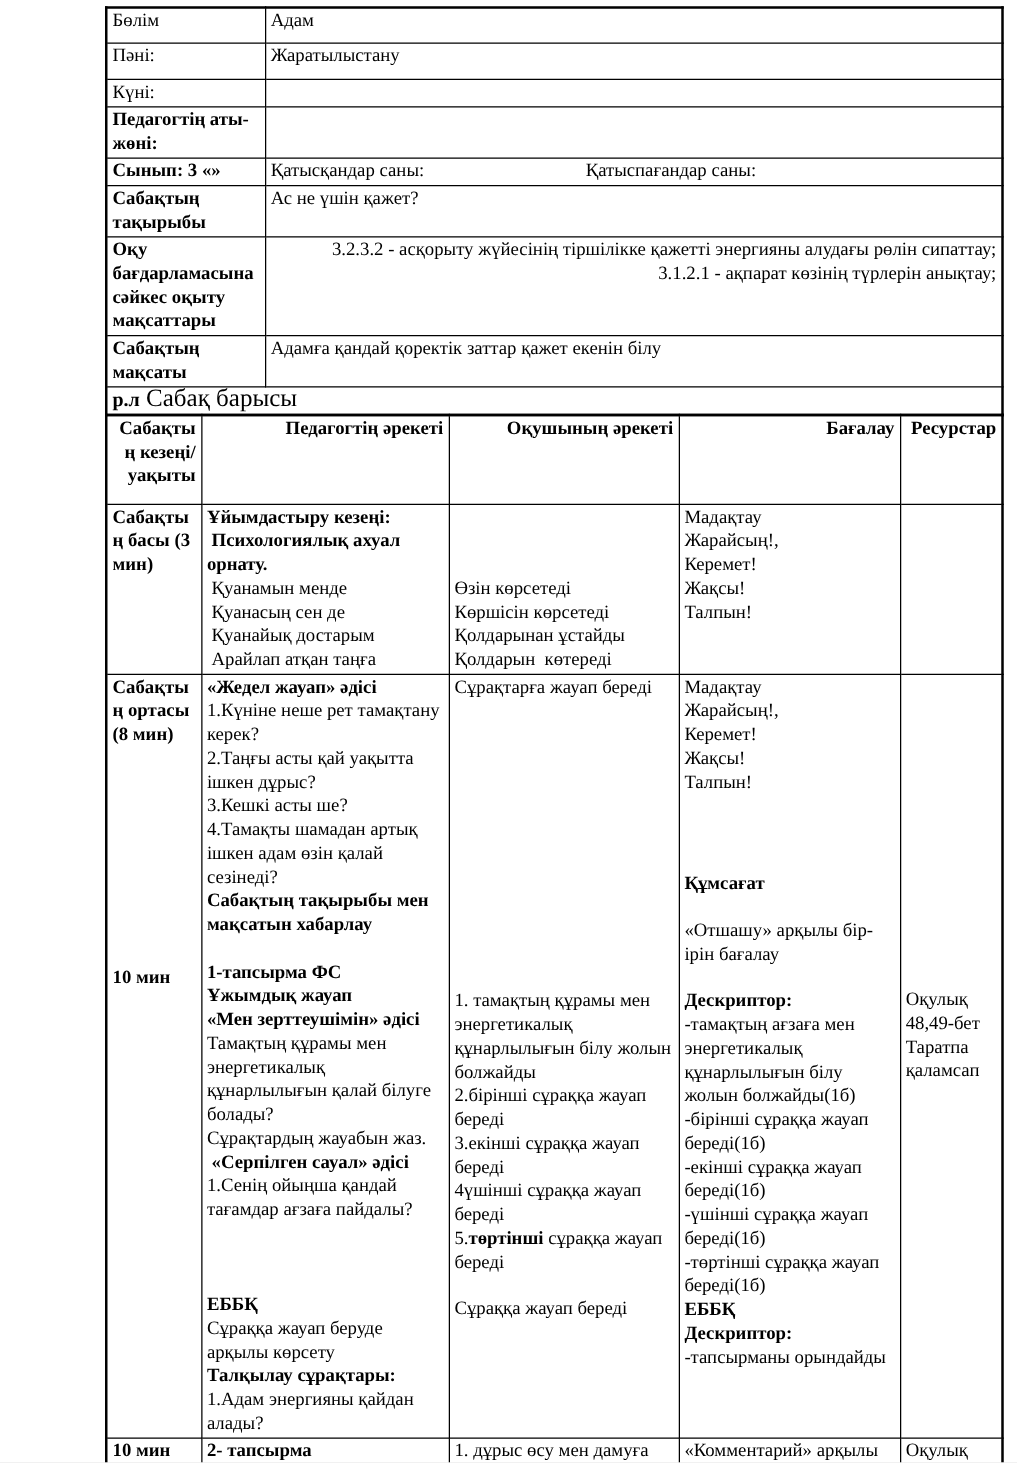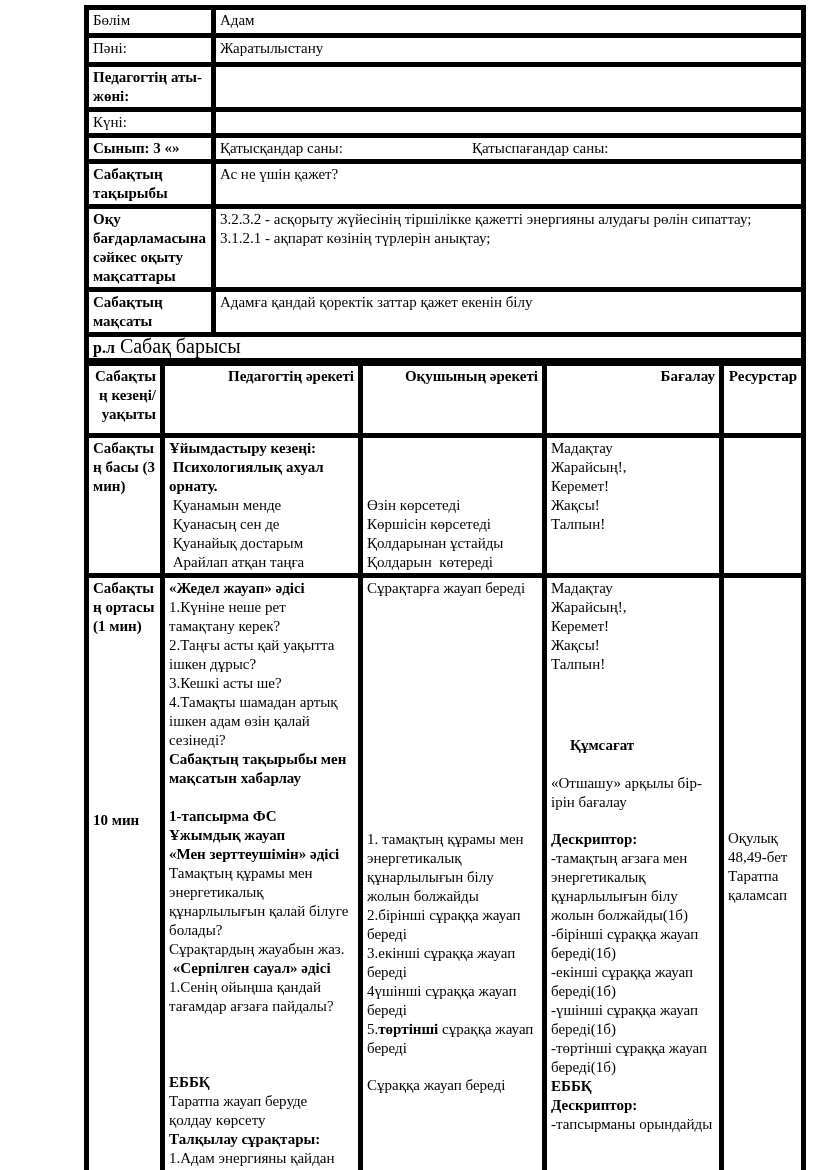--- a/index.html
+++ b/index.html
@@ -5,30 +5,30 @@
   html,body{margin:0;padding:0;background:#e8e8e8;}
   .page{
     width:827px;height:1170px;background:#ffffff;overflow:hidden;
     font-family:"Liberation Serif","DejaVu Serif",serif;color:#000;
     position:relative;
   }
   .doc{margin:5px 0 0 84px;width:717px;}
   table{border-collapse:collapse;table-layout:fixed;width:717px;border:2px solid #000;}
   .main-table{margin-top:-2px;}
   td,th{
-    border:5px solid #000000;vertical-align:top;text-align:left;
+    border:1px solid #000000;vertical-align:top;text-align:left;
     padding:1px 4px;font-size:15px;line-height:19px;
     overflow-wrap:break-word;word-wrap:break-word;
   }
   th{font-weight:bold;text-align:right;}
   .b{font-weight:bold;}
   .lbl{font-weight:bold;}
   .lbl-plain{font-weight:normal;}
   .ln{min-height:19px;white-space:pre-wrap;}
-  .info-val .vline{min-height:19px;white-space:pre-wrap;}
+  .info-val .vline{min-height:19px;white-space:pre-wrap;text-align:right;}
   .attend-first{display:inline-block;width:252px;}
   .flow-cell{padding:0 4px;}
   .flow-prefix{font-weight:bold;font-size:16px;}
   .flow-title{font-size:20px;}
 </style>
 </head>
 <body>
 
 <div class="page">
   <div class="doc">
@@ -40,26 +40,26 @@
         </colgroup>
       <tbody>
           <tr style="height:28px">
         <td class="lbl-plain">Бөлім</td>
         <td>Адам</td>
       </tr>
       <tr style="height:29px">
         <td class="lbl-plain">Пәні:</td>
         <td>Жаратылыстану</td>
       </tr>
+      <tr style="height:16px">
+        <td class="lbl-plain">Күні:</td>
+        <td></td>
+      </tr>
       <tr style="height:37px">
         <td class="lbl">Педагогтің аты-жөні:</td>
-        <td></td>
-      </tr>
-      <tr style="height:16px">
-        <td class="lbl-plain">Күні:</td>
         <td></td>
       </tr>
       <tr style="height:16px">
         <td class="lbl">Сынып: 3 «»</td>
         <td>
           <span class="attend-first">Қатысқандар саны:</span><span>Қатыспағандар саны:</span>
         </td>
       </tr>
       <tr style="height:36px">
         <td class="lbl">Сабақтың тақырыбы</td>
@@ -125,21 +125,21 @@
               <div class="ln">Мадақтау</div>
               <div class="ln">Жарайсың!,</div>
               <div class="ln">Керемет!</div>
               <div class="ln">Жақсы!</div>
               <div class="ln">Талпын!</div>
             </td>
         <td></td>
       </tr>
       <tr style="height:560px">
         <td>
-              <div class="ln b">Сабақтың ортасы (1 мин)</div>
+              <div class="ln b">Сабақтың ортасы (8 мин)</div>
               <div class="ln b" style="margin-top: 175px;">10 мин</div>
             </td>
         <td>
               <div class="ln b">«Жедел жауап» әдісі</div>
               <div class="ln">1.Күніне неше рет тамақтану керек?</div>
               <div class="ln">2.Таңғы асты қай уақытта ішкен дұрыс?</div>
               <div class="ln">3.Кешкі асты ше?</div>
               <div class="ln">4.Тамақты шамадан артық ішкен адам өзін қалай сезінеді?</div>
               <div class="ln b">Сабақтың тақырыбы мен мақсатын хабарлау</div>
               <div class="ln">&nbsp;</div>
@@ -147,40 +147,40 @@
               <div class="ln b">Ұжымдық жауап</div>
               <div class="ln b">«Мен зерттеушімін» әдісі</div>
               <div class="ln">Тамақтың құрамы мен энергетикалық құнарлылығын қалай білуге болады?</div>
               <div class="ln">Сұрақтардың жауабын жаз.</div>
               <div class="ln b"> «Серпілген сауал» әдісі</div>
               <div class="ln">1.Сенің ойыңша қандай тағамдар ағзаға пайдалы?</div>
               <div class="ln">&nbsp;</div>
               <div class="ln">&nbsp;</div>
               <div class="ln">&nbsp;</div>
               <div class="ln b">ЕББҚ</div>
-              <div class="ln">Таратпа жауап беруде қолдау көрсету</div>
+              <div class="ln">Сұраққа жауап беруде арқылы көрсету</div>
               <div class="ln b">Талқылау сұрақтары:</div>
               <div class="ln">1.Адам энергияны қайдан алады?</div>
             </td>
         <td>
               <div class="ln">Сұрақтарға жауап береді</div>
               <div class="ln" style="margin-top: 232px;">1. тамақтың құрамы мен энергетикалық құнарлылығын білу жолын болжайды</div>
               <div class="ln">2.бірінші сұраққа жауап береді</div>
               <div class="ln">3.екінші сұраққа жауап береді</div>
               <div class="ln">4үшінші сұраққа жауап береді</div>
               <div class="ln"><span>5.</span><span class="b">төртінші</span><span> сұраққа жауап береді</span></div>
               <div class="ln" style="margin-top: 18px;">Сұраққа жауап береді</div>
             </td>
         <td>
               <div class="ln">Мадақтау</div>
               <div class="ln">Жарайсың!,</div>
               <div class="ln">Керемет!</div>
               <div class="ln">Жақсы!</div>
               <div class="ln">Талпын!</div>
-              <div class="ln b" style="margin-top: 62px; margin-left: 19px;">Құмсағат</div>
+              <div class="ln b" style="margin-top: 62px;">Құмсағат</div>
               <div class="ln" style="margin-top: 19px;">«Отшашу» арқылы бір-ірін бағалау</div>
               <div class="ln b" style="margin-top: 18px;">Дескриптор:</div>
               <div class="ln">-тамақтың ағзаға мен энергетикалық құнарлылығын білу жолын болжайды(1б)</div>
               <div class="ln">-бірінші сұраққа жауап береді(1б)</div>
               <div class="ln">-екінші сұраққа жауап береді(1б)</div>
               <div class="ln">-үшінші сұраққа жауап береді(1б)</div>
               <div class="ln">-төртінші сұраққа жауап береді(1б)</div>
               <div class="ln b">ЕББҚ</div>
               <div class="ln b">Дескриптор:</div>
               <div class="ln">-тапсырманы орындайды</div>

